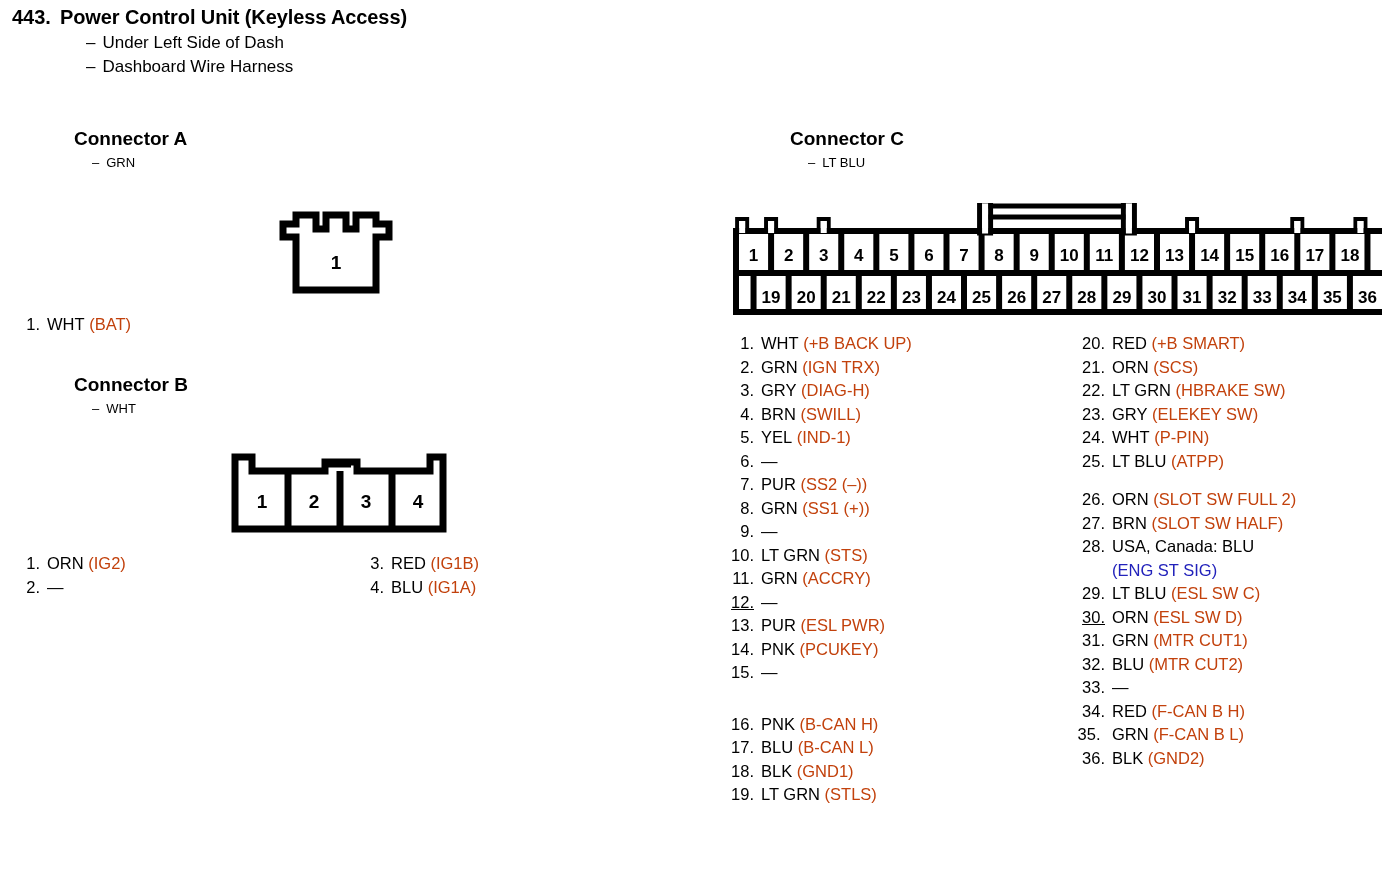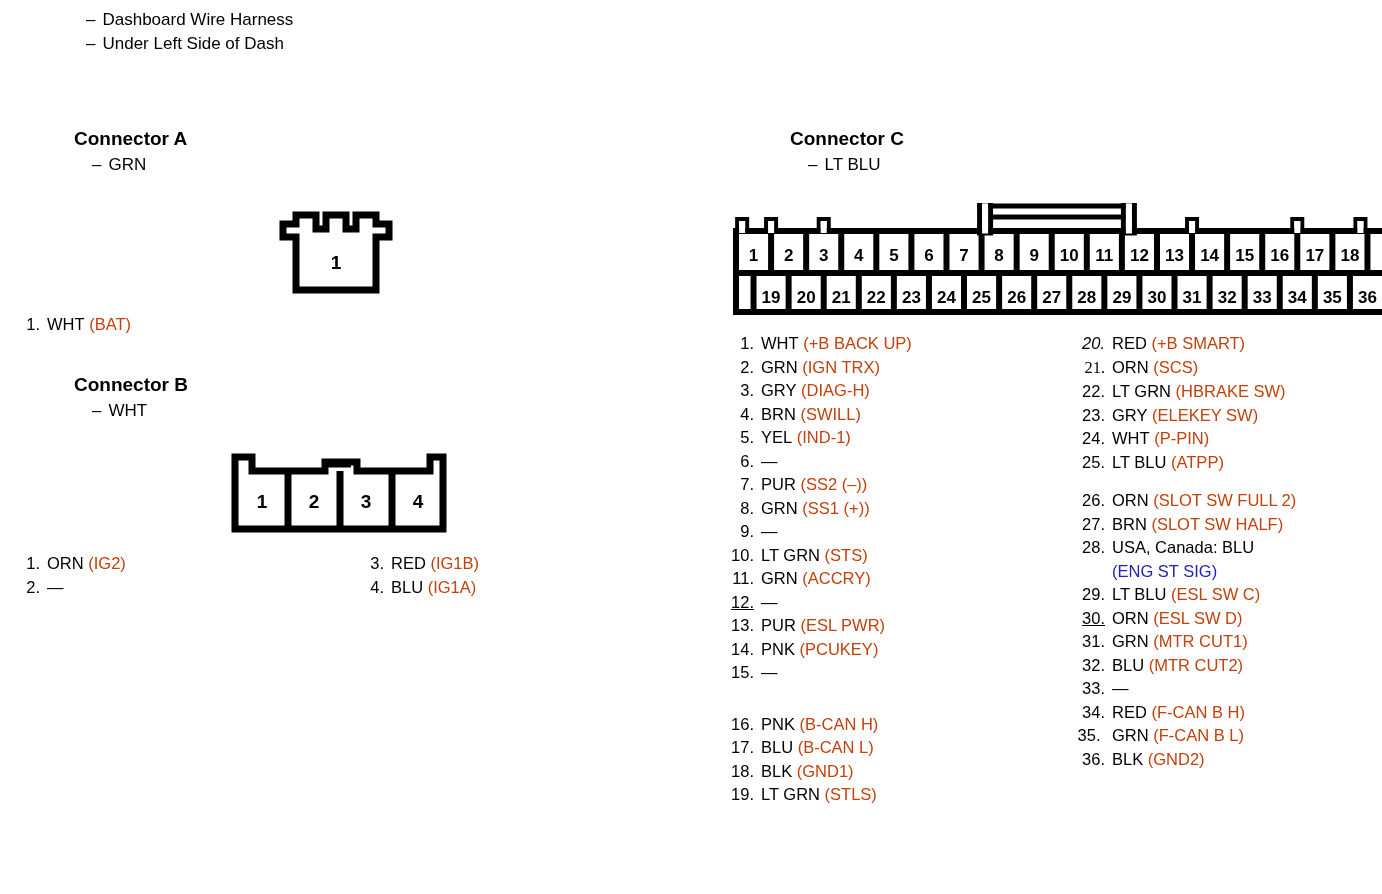--- a/index.html
+++ b/index.html
@@ -41,21 +41,21 @@
     white-space: nowrap;
   }
   .dash { margin-right: 7px; }
 
   
   .conn-title {
     font-size: 19px;
     font-weight: bold;
   }
   .conn-color {
-    font-size: 17px;
+    font-size: 13px;
     margin-top: 5px;
     margin-left: 18px;
     white-space: nowrap;
   }
 
   
   .pinlist { font-size: 16.5px; }
   .pin-row {
     display: flex;
     align-items: baseline;
@@ -77,25 +77,29 @@
 
   
   .drawA { }
   .drawB { }
   .drawC { }
 </style>
 </head>
 <body>
 
 <div class="abs" id="doc-header">
+  <div class="title-row">
+    <span class="title-num">443.</span>
+    <span class="title-text">Power Control Unit (Keyless Access)</span>
+  </div>
+  <div class="subline">
+    <span class="dash">–</span><span>Under Left Side of Dash</span>
+  </div>
   <div class="subline">
     <span class="dash">–</span><span>Dashboard Wire Harness</span>
-  </div>
-  <div class="subline">
-    <span class="dash">–</span><span>Under Left Side of Dash</span>
   </div>
 </div>
 
 <div class="abs" style="left:74px; top:128px;">
   <div class="conn-title">Connector A</div>
   <div class="conn-color">
     <span class="dash">–</span><span>GRN</span>
   </div>
 </div>
 
@@ -343,25 +347,25 @@
       <div class="pin-row">
         <span class="pin-no" style="width: 26px;">19.</span>
         <span class="pin-body"><span>LT GRN</span>&nbsp;<span class="sig">(STLS)</span></span>
       </div>
     </div>
 </div>
 
 <div class="abs pinlist" style="left:1073px; top:334px;">
   <div id="cListR">
       <div class="pin-row">
-        <span class="pin-no" style="width: 32px; font-style: italic;">20.</span>
+        <span class="pin-no" style="width: 32px;">20.</span>
         <span class="pin-body"><span>RED</span>&nbsp;<span class="sig">(+B SMART)</span></span>
       </div>
       <div class="pin-row">
-        <span class="pin-no" style="width: 32px; font-family: Liberation Serif, serif;">21.</span>
+        <span class="pin-no" style="width: 32px;">21.</span>
         <span class="pin-body"><span>ORN</span>&nbsp;<span class="sig">(SCS)</span></span>
       </div>
       <div class="pin-row">
         <span class="pin-no" style="width: 32px;">22.</span>
         <span class="pin-body"><span>LT GRN</span>&nbsp;<span class="sig">(HBRAKE SW)</span></span>
       </div>
       <div class="pin-row">
         <span class="pin-no" style="width: 32px;">23.</span>
         <span class="pin-body"><span>GRY</span>&nbsp;<span class="sig">(ELEKEY SW)</span></span>
       </div>

